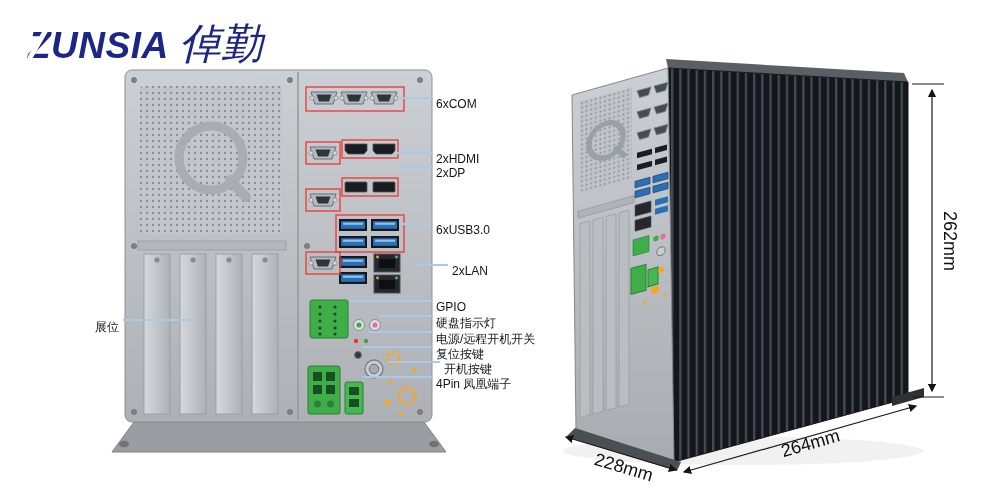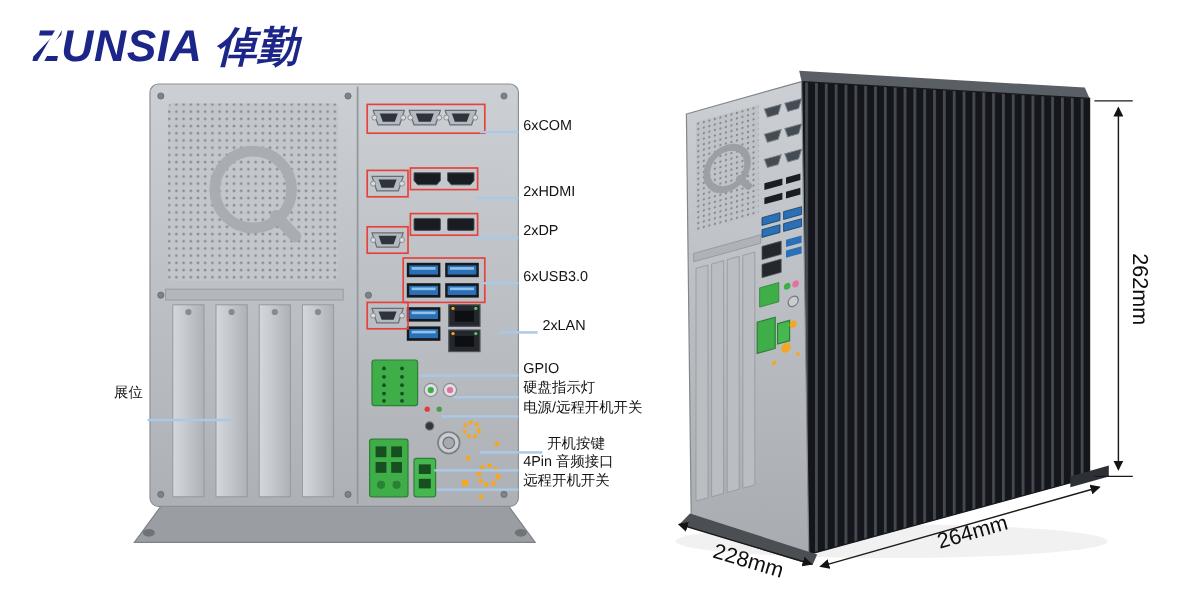--- a/index.html
+++ b/index.html
@@ -1,21 +1,21 @@
 <!DOCTYPE html>
 <html><head>
 <meta charset="utf-8">
 <style>
   html,body{margin:0;padding:0;background:#ffffff;}
   .canvas{position:relative;width:1000px;height:500px;background:#ffffff;overflow:hidden;font-family:"Liberation Sans",sans-serif;}
   .logo{position:absolute;left:28px;top:16px;display:flex;align-items:baseline;gap:10px;}
   .logo-en{font-style:italic;font-weight:800;font-size:37px;color:#1c2588;position:relative;letter-spacing:0.5px;}
   .logo-slash{position:absolute;left:12px;top:-6px;width:5px;height:52px;background:#ffffff;transform:rotate(30deg);}
-  .logo-cn{font-weight:700;font-style:italic;font-size:35px;color:#1c2588;}
-  .callout{position:absolute;display:flex;align-items:flex-end;white-space:nowrap;}
+  .logo-cn{font-weight:400;font-style:italic;font-size:42px;color:#1c2588;}
+  .callout{position:absolute;display:flex;align-items:flex-start;white-space:nowrap;}
   .c-line{display:inline-block;height:0;border-top:2px solid #a9c9e6;flex:0 0 auto;}
   .c-text{font-size:12px;color:#141414;margin-left:4px;}
   .callout-left .c-text{margin:0 4px 15px 0;}
   .dev{position:absolute;}
   svg text{font-family:"Liberation Sans",sans-serif;}
 </style>
 </head>
 <body>
 
 <div class="canvas">
@@ -212,21 +212,21 @@
   </div>
 
   <div class="callout" style="left:400px;top:97px">
     <span class="c-line" style="width:32px"></span>
     <span class="c-text">6xCOM</span>
   </div>
   <div class="callout" style="left:396px;top:152px">
     <span class="c-line" style="width:36px"></span>
     <span class="c-text">2xHDMI</span>
   </div>
-  <div class="callout" style="left:396px;top:185px">
+  <div class="callout" style="left:396px;top:166px">
     <span class="c-line" style="width:36px"></span>
     <span class="c-text">2xDP</span>
   </div>
   <div class="callout" style="left:402px;top:223px">
     <span class="c-line" style="width:30px"></span>
     <span class="c-text">6xUSB3.0</span>
   </div>
   <div class="callout" style="left:416px;top:264px">
     <span class="c-line" style="width:32px"></span>
     <span class="c-text">2xLAN</span>
@@ -236,31 +236,31 @@
     <span class="c-text">GPIO</span>
   </div>
   <div class="callout" style="left:378px;top:315px">
     <span class="c-line" style="width:54px"></span>
     <span class="c-text">硬盘指示灯</span>
   </div>
   <div class="callout" style="left:368px;top:331px">
     <span class="c-line" style="width:64px"></span>
     <span class="c-text">电源/远程开机开关</span>
   </div>
-  <div class="callout" style="left:400px;top:361px">
+  <div class="callout" style="left:362px;top:346px">
+    <span class="c-line" style="width:70px"></span>
+    <span class="c-text">复位按键</span>
+  </div>
+  <div class="callout" style="left:388px;top:361px">
     <span class="c-line" style="width:52px"></span>
     <span class="c-text">开机按键</span>
   </div>
   <div class="callout" style="left:362px;top:376px">
     <span class="c-line" style="width:70px"></span>
-    <span class="c-text">4Pin 音频接口</span>
-  </div>
-  <div class="callout" style="left:364px;top:392px">
-    <span class="c-line" style="width:68px"></span>
-    <span class="c-text">远程开机开关</span>
+    <span class="c-text">4Pin 凤凰端子</span>
   </div>
 
   <svg class="dev" style="left:548px;top:45px" width="410" height="440" viewBox="0 0 410 440">
     <defs>
       <linearGradient id="bodyGrad2" x1="0" y1="0" x2="0" y2="1">
         <stop offset="0" stop-color="#ccd0d4"></stop>
           <stop offset="1" stop-color="#a8acb0"></stop>
       </linearGradient>
       <pattern id="fins" width="8.2" height="10" patternUnits="userSpaceOnUse">
         <rect width="8.2" height="10" fill="#14161b"></rect>

